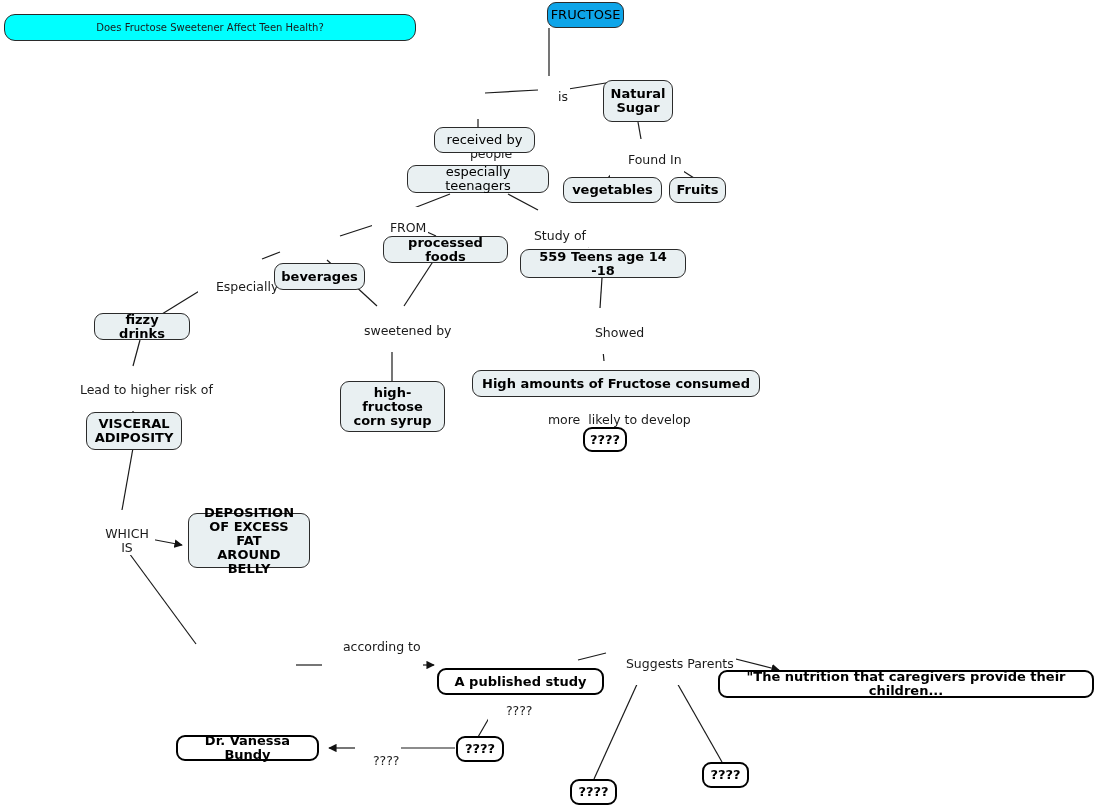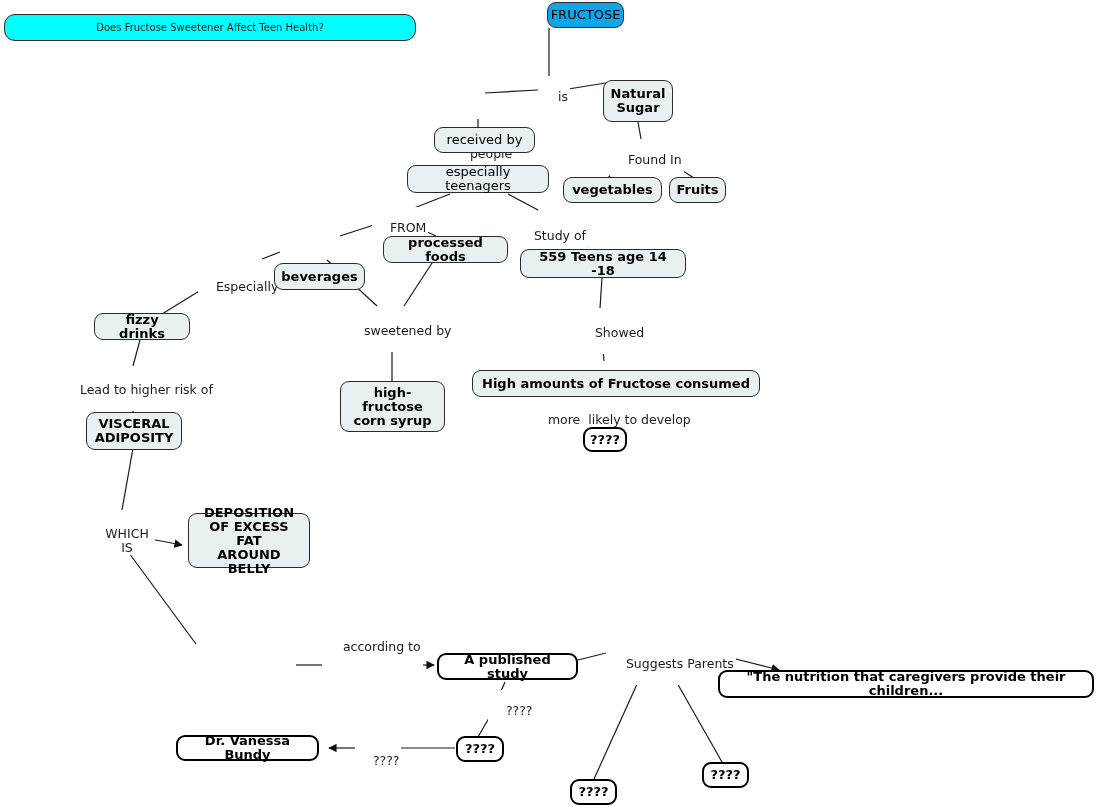--- a/index.html
+++ b/index.html
@@ -202,21 +202,21 @@
 ADIPOSITY</span>
   </div>
 
   <div class="node fill-blue bold" style="left:188px; top:513px; width:122px; height:55px;">
     <span>DEPOSITION
 OF EXCESS FAT
 AROUND BELLY</span>
   </div>
 
 
-  <div class="node fill-white bold" style="left:437px; top:653px; width:141px; height:27px;">
+  <div class="node fill-white bold" style="left:437px; top:668px; width:167px; height:27px;">
     <span>A published study</span>
   </div>
 
   <div class="node fill-white bold" style="left:718px; top:670px; width:376px; height:28px;">
     <span>"The nutrition that caregivers provide their children...</span>
   </div>
 
   <div class="node fill-white bold" style="left:176px; top:735px; width:143px; height:26px;">
     <span>Dr. Vanessa Bundy</span>
   </div>

